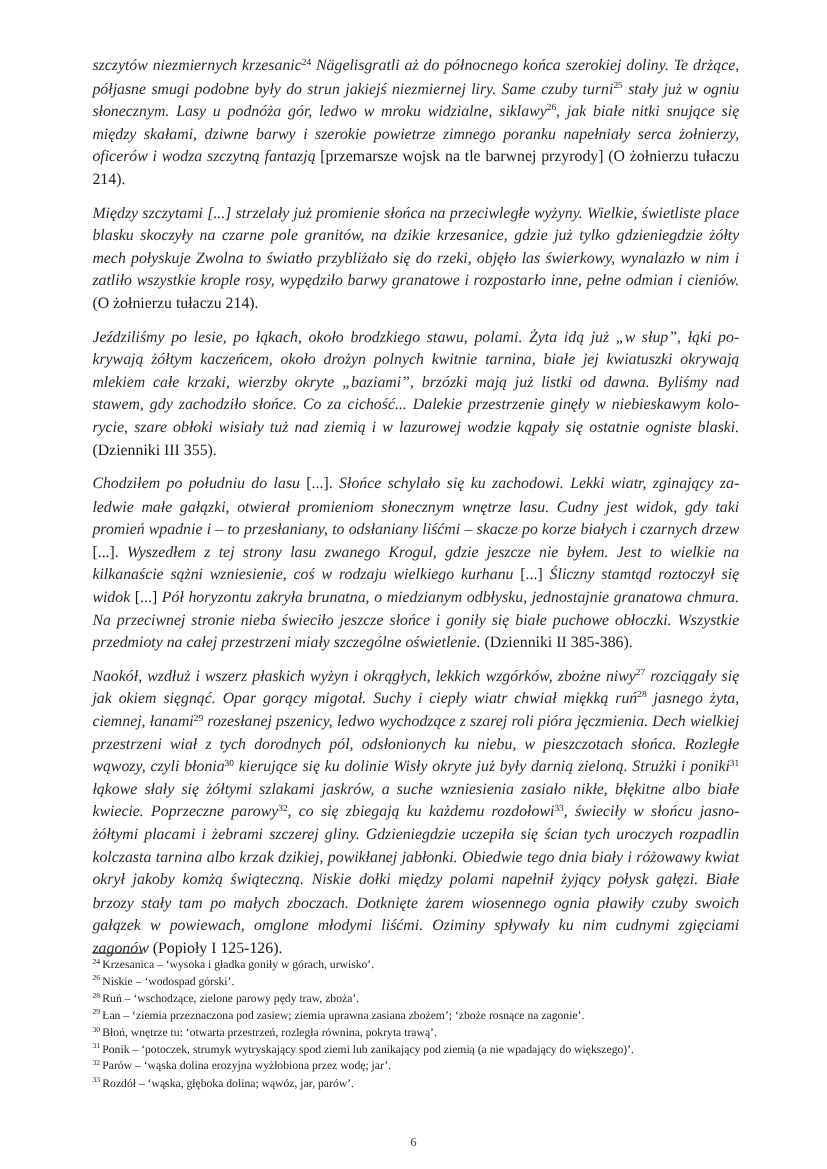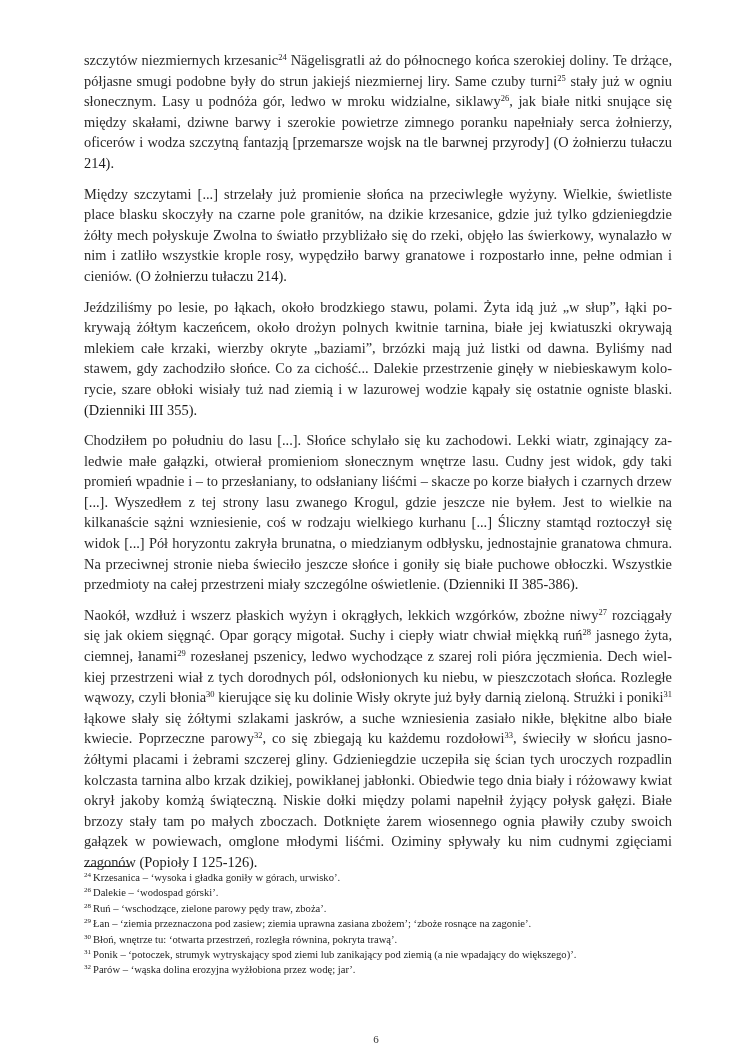--- a/index.html
+++ b/index.html
@@ -6,21 +6,21 @@
     body {
       width: 752px; height: 1063px; position: relative; overflow: hidden;
       font-family: "Liberation Serif", "DejaVu Serif", serif;
       color: #1a1a1a;
     }
     .page { position: absolute; left: 84px; top: 50px; width: 588px; }
     .para {
       font-size: 14.4px; line-height: 20.6px; text-align: justify;
       margin: 0 0 10px 0; hyphens: manual;
     }
-    .para .it { color: #2a2a2a; }
+    .para .it { font-style: italic; color: #2a2a2a; }
     .para .rm { font-style: normal; }
     sup { font-size: 8.5px; line-height: 0; vertical-align: 5px; }
     .fn-rule { position: absolute; left: 84px; top: 866px; width: 46px; height: 0; border-top: 1px solid #222; }
     .footnotes { position: absolute; left: 84px; top: 870px; width: 600px; font-size: 10.6px; line-height: 15.4px; color: #222; }
     .fn { margin: 0; white-space: nowrap; }
     .fn sup { font-size: 7px; vertical-align: 4px; margin-right: 2px; }
     .fn .term { }
     .page-number { position: absolute; left: 0; width: 752px; top: 1033px; text-align: center; font-size: 11px; color: #333; }
   </style>
 </head>
@@ -31,21 +31,22 @@
   <p class="para"><span class="it">Między szczytami [...] strzelały już promienie słońca na przeciwległe wyżyny. Wielkie, świetliste place blasku skoczyły na czarne pole granitów, na dzikie krzesanice, gdzie już tylko gdzieniegdzie żółty mech połyskuje Zwolna to światło przybliżało się do rzeki, objęło las świerkowy, wynalazło w nim i zatliło wszystkie krople rosy, wypędziło barwy granatowe i rozpostarło inne, pełne odmian i cieniów.</span><span class="rm"> (O żołnierzu tułaczu 214).</span></p>
   <p class="para"><span class="it">Jeździliśmy po lesie, po łąkach, około brodzkiego stawu, polami. Żyta idą już „w słup”, łąki po­krywają żółtym kaczeńcem, około drożyn polnych kwitnie tarnina, białe jej kwiatuszki okrywają mlekiem całe krzaki, wierzby okryte „baziami”, brzózki mają już listki od dawna. Byliśmy nad stawem, gdy zachodziło słońce. Co za cichość... Dalekie przestrzenie ginęły w niebieskawym kolo­rycie, szare obłoki wisiały tuż nad ziemią i w lazurowej wodzie kąpały się ostatnie ogniste blaski.</span><span class="rm"> (Dzienniki III 355).</span></p>
   <p class="para"><span class="it">Chodziłem po południu do lasu</span><span class="rm"> [...]. </span><span class="it">Słońce schylało się ku zachodowi. Lekki wiatr, zginający za­ledwie małe gałązki, otwierał promieniom słonecznym wnętrze lasu. Cudny jest widok, gdy taki promień wpadnie i – to przesłaniany, to odsłaniany liśćmi – skacze po korze białych i czarnych drzew</span><span class="rm"> [...]. </span><span class="it">Wyszedłem z tej strony lasu zwanego Krogul, gdzie jeszcze nie byłem. Jest to wielkie na kilkanaście sążni wzniesienie, coś w rodzaju wielkiego kurhanu</span><span class="rm"> [...] </span><span class="it">Śliczny stamtąd roztoczył się widok</span><span class="rm"> [...] </span><span class="it">Pół horyzontu zakryła brunatna, o miedzianym odbłysku, jednostajnie granatowa chmura. Na przeciwnej stronie nieba świeciło jeszcze słońce i goniły się białe puchowe obłoczki. Wszystkie przedmioty na całej przestrzeni miały szczególne oświetlenie.</span><span class="rm"> (Dzienniki II 385-386).</span></p>
   <p class="para"><span class="it">Naokół, wzdłuż i wszerz płaskich wyżyn i okrągłych, lekkich wzgórków, zbożne niwy</span><sup>27</sup><span class="it"> rozciągały się jak okiem sięgnąć. Opar gorący migotał. Suchy i ciepły wiatr chwiał miękką ruń</span><sup>28</sup><span class="it"> jasnego żyta, ciemnej, łanami</span><sup>29</sup><span class="it"> rozesłanej pszenicy, ledwo wychodzące z szarej roli pióra jęczmienia. Dech wiel­kiej przestrzeni wiał z tych dorodnych pól, odsłonionych ku niebu, w pieszczotach słońca. Rozległe wąwozy, czyli błonia</span><sup>30</sup><span class="it"> kierujące się ku dolinie Wisły okryte już były darnią zieloną. Strużki i poni­ki</span><sup>31</sup><span class="it"> łąkowe słały się żółtymi szlakami jaskrów, a suche wzniesienia zasiało nikłe, błękitne albo białe kwiecie. Poprzeczne parowy</span><sup>32</sup><span class="it">, co się zbiegają ku każdemu rozdołowi</span><sup>33</sup><span class="it">, świeciły w słońcu jasno­żółtymi placami i żebrami szczerej gliny. Gdzieniegdzie uczepiła się ścian tych uroczych rozpadlin kolczasta tarnina albo krzak dzikiej, powikłanej jabłonki. Obiedwie tego dnia biały i różowawy kwiat okrył jakoby komżą świąteczną. Niskie dołki między polami napełnił żyjący połysk gałęzi. Białe brzozy stały tam po małych zboczach. Dotknięte żarem wiosennego ognia pławiły czuby swo­ich gałązek w powiewach, omglone młodymi liśćmi. Oziminy spływały ku nim cudnymi zgięciami zagonów</span><span class="rm"> (Popioły I 125-126).</span></p>
 </div>
 
 <div class="fn-rule"></div>
 
 <div class="footnotes">
   <p class="fn"><sup>24</sup><span class="term">Krzesanica</span><span> – ‘wysoka i gładka goniły w górach, urwisko’.</span></p>
-  <p class="fn"><sup>26</sup><span class="term">Dalekie</span><span> – ‘wodospad górski’.</span></p>
+  <p class="fn"><sup>26</sup><span class="term">Niskie</span><span> – ‘wodospad górski’.</span></p>
   <p class="fn"><sup>28</sup><span class="term">Ruń</span><span> – ‘wschodzące, zielone parowy pędy traw, zboża’.</span></p>
   <p class="fn"><sup>29</sup><span class="term">Łan</span><span> – ‘ziemia przeznaczona pod zasiew; ziemia uprawna zasiana zbożem’; ‘zboże rosnące na zagonie’.</span></p>
   <p class="fn"><sup>30</sup><span class="term">Błoń, wnętrze</span><span> tu: ‘otwarta przestrzeń, rozległa równina, pokryta trawą’.</span></p>
   <p class="fn"><sup>31</sup><span class="term">Ponik</span><span> – ‘potoczek, strumyk wytryskający spod ziemi lub zanikający pod ziemią (a nie wpadający do większego)’.</span></p>
   <p class="fn"><sup>32</sup><span class="term">Parów</span><span> – ‘wąska dolina erozyjna wyżłobiona przez wodę; jar’.</span></p>
+  <p class="fn"><sup>33</sup><span class="term">Rozdół</span><span> – ‘wąska, głęboka dolina; wąwóz, jar, parów’.</span></p>
 </div>
 
 <div class="page-number">6</div>
 
 </body></html>

